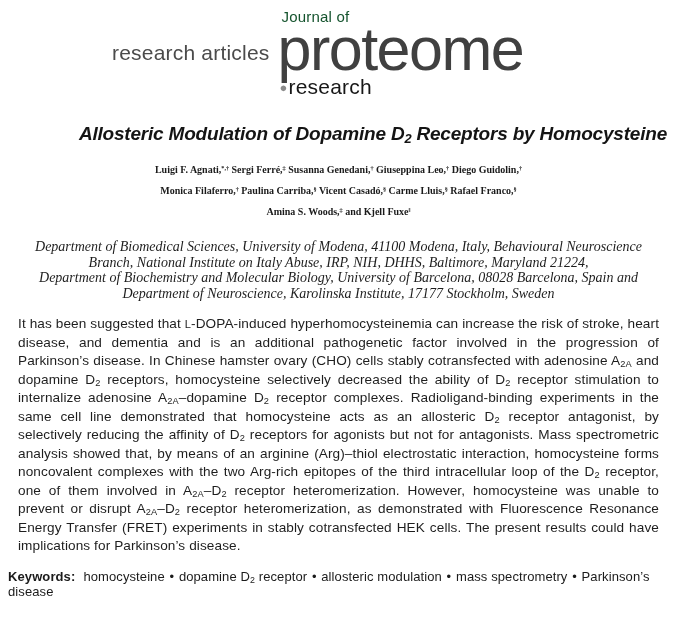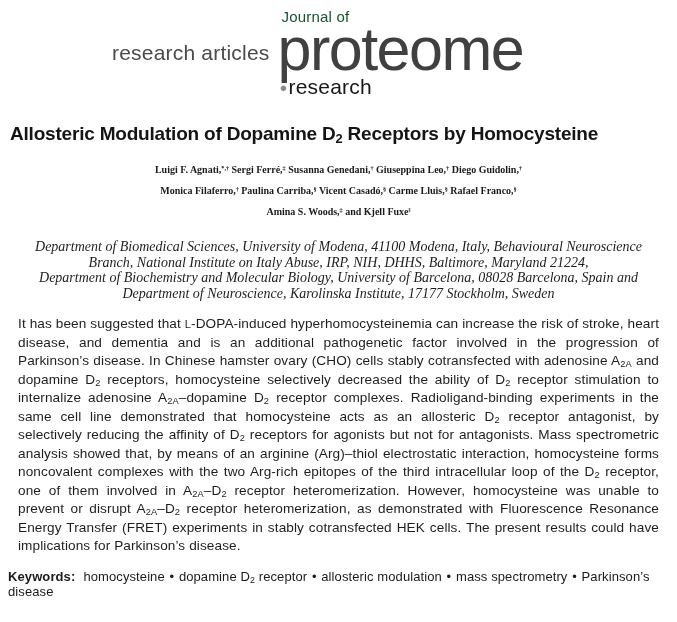--- a/index.html
+++ b/index.html
@@ -14,22 +14,22 @@
   .masthead{display:flex;align-items:center;margin-left:112px;padding-top:10px;height:86px;}
   .section-label{font-size:21px;color:#4b4b4b;letter-spacing:.2px;white-space:nowrap;}
   .logo{margin-left:8px;line-height:1;}
   .logo-top{font-size:15px;color:#14532d;margin-left:4px;margin-bottom:-3px;letter-spacing:.2px;}
   .logo-main{font-size:61px;color:#404040;letter-spacing:-1.5px;line-height:.95;}
   .logo-bottom{font-size:21px;color:#171717;margin-top:-3px;margin-left:2px;display:flex;align-items:center;letter-spacing:.2px;}
   .logo-dot{font-size:13px;color:#8b8b8b;margin-right:1px;line-height:1;transform:translateY(1px);}
 
   
   .title{
-    margin:26px 10px 0;font-size:19px;font-weight:bold;text-align:left;
-    color:#141414;letter-spacing:-.2px;line-height:24px;
+    margin:26px 10px 0;font-size:19px;font-weight:bold;text-align:right;
+    color:#141414;letter-spacing:-.2px;line-height:24px;font-style:italic;
   }
   .authors{
     margin-top:13px;text-align:center;
     font-family:"Liberation Serif",serif;font-weight:bold;
     font-size:10px;line-height:21px;color:#1a1a1a;
   }
   .affiliations{
     margin-top:17px;text-align:center;
     font-family:"Liberation Serif",serif;font-style:italic;
     font-size:14px;line-height:15.5px;color:#1e1e1e;

